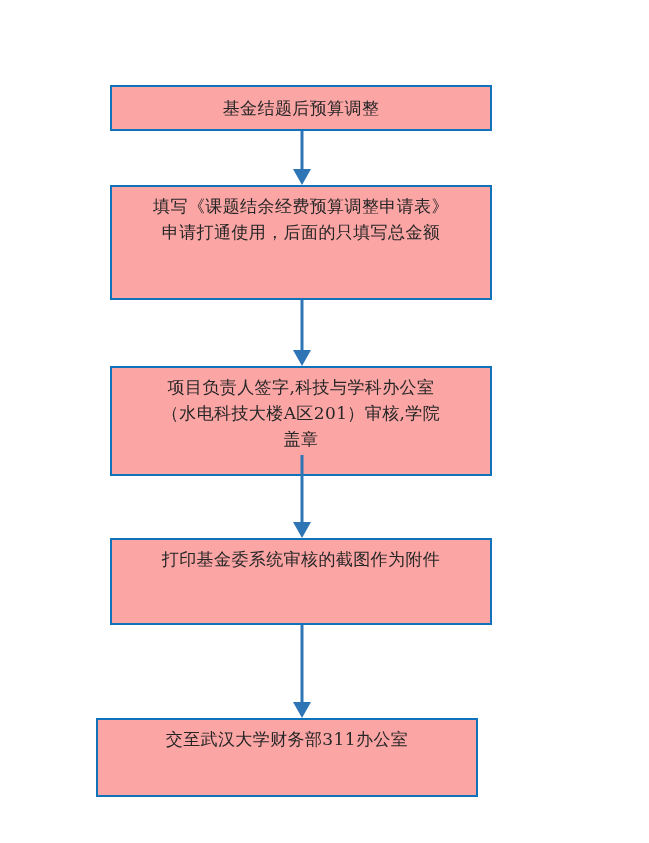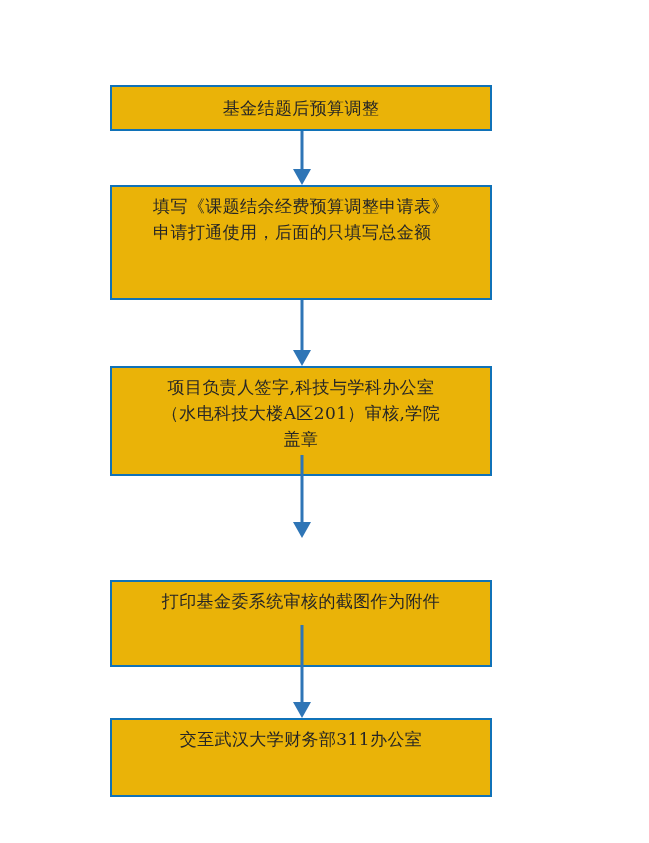--- a/index.html
+++ b/index.html
@@ -21,21 +21,21 @@
     left: 0;
     top: 0;
     width: 649px;
     height: 843px;
   }
 
   .node {
     position: absolute;
     box-sizing: border-box;
     border: 2px solid #1072b8;
-    background: #eab308;
+    background: #fca5a5;
   }
 
   .node-text {
     display: block;
     color: #262626;
     font-family: "DejaVu Serif", "Liberation Serif", serif;
     font-size: 17px;
     line-height: 26px;
     letter-spacing: 0.4px;
     white-space: pre-line;
@@ -49,21 +49,21 @@
     justify-content: center;
   }
   .align-top-box {
     display: flex;
     align-items: flex-start;
     justify-content: center;
     padding-top: 6px;
   }
 
   .txt-center { text-align: center; }
-  .txt-left   { text-align: left; }
+  .txt-left   { text-align: center; }
 
   .connector {
     position: absolute;
     pointer-events: none;
   }
   .connector svg { display: block; }
 </style>
 </head>
 <body>
 
@@ -98,28 +98,28 @@
 盖章</span>
   </div>
 
   <div class="connector" style="left:288px; top:455px; width:28px; height:83px;">
     <svg width="28" height="83" viewBox="0 0 28 83">
       <line x1="14" y1="0" x2="14" y2="69" stroke="#2e75b6" stroke-width="3"></line>
       <polygon points="5,67 23,67 14,83" fill="#2e75b6"></polygon>
     </svg>
   </div>
 
-  <div class="node align-top-box" style="left:110px; top:538px; width:382px; height:87px;margin-top:42px;">
+  <div class="node align-top-box" style="left:110px; top:538px; width:382px; height:87px;">
     <span class="node-text txt-center">打印基金委系统审核的截图作为附件</span>
   </div>
 
   <div class="connector" style="left:288px; top:625px; width:28px; height:93px;">
     <svg width="28" height="93" viewBox="0 0 28 93">
       <line x1="14" y1="0" x2="14" y2="79" stroke="#2e75b6" stroke-width="3"></line>
       <polygon points="5,77 23,77 14,93" fill="#2e75b6"></polygon>
     </svg>
   </div>
 
-  <div class="node align-top-box" style="left:110px; top:718px; width:382px; height:79px;">
+  <div class="node align-top-box" style="left:96px; top:718px; width:382px; height:79px;">
     <span class="node-text txt-center">交至武汉大学财务部311办公室</span>
   </div>
 
 </div>
 
 </body></html>

